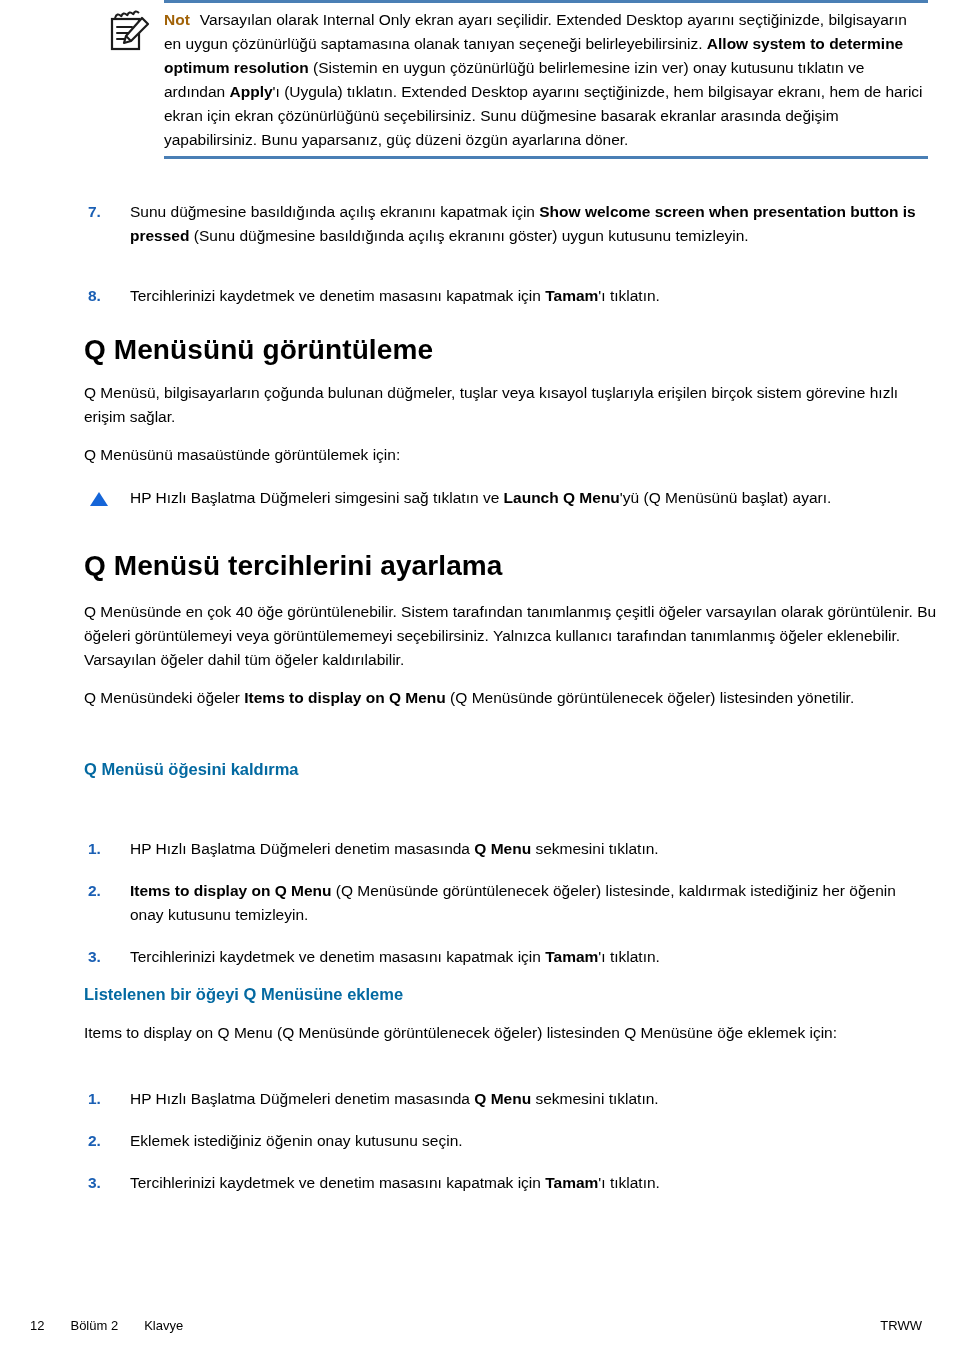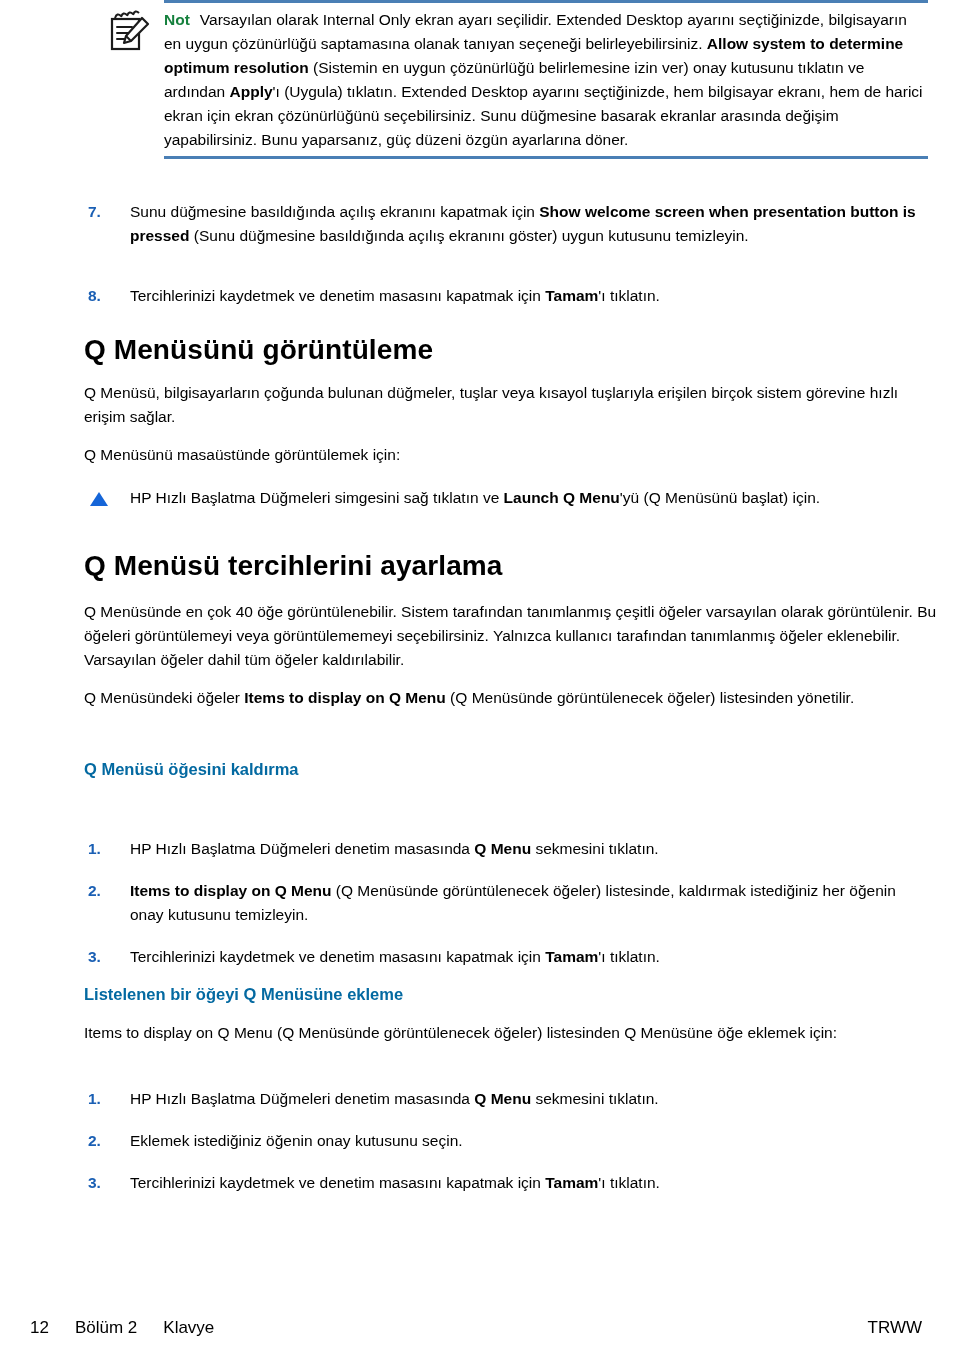--- a/index.html
+++ b/index.html
@@ -51,21 +51,21 @@
     box-sizing: border-box;
   }
   .note-icon svg { display:block; margin-left: 2px; }
   .note-text {
     flex: 1 1 auto;
     font-size: 15.5px;
     line-height: 24px;
     text-align: left;
   }
   .note-label {
-    color: #15803d;
+    color: #a16207;
     font-weight: bold;
     margin-right: 10px;
   }
 
   
   .para {
     position: absolute;
     font-size: 15.5px;
     line-height: 24px;
   }
@@ -126,21 +126,21 @@
 
   b, .b { font-weight: bold; }
 
   
   .footer {
     position: absolute;
     left: 0;
     top: 1318px;
     width: 952px;
     height: 30px;
-    font-size: 17px;
+    font-size: 13px;
   }
   .footer .left {
     position: absolute;
     left: 30px;
     top: 0;
     white-space: pre;
   }
   .footer .pagenum { margin-right: 26px; }
   .footer .chap { margin-right: 26px; }
   .footer .right {
@@ -201,21 +201,21 @@
   <h2 class="h2" style="left:84px; top:337px; width:844px; margin:0;">Q Menüsünü görüntüleme</h2>
 
   <div class="para" style="left:84px; top:443px; width:850px;">Q Menüsünü masaüstünde görüntülemek için:</div>
 
   <div class="para" style="left:84px; top:381px; width:850px;">Q Menüsü, bilgisayarların çoğunda bulunan düğmeler, tuşlar veya kısayol tuşlarıyla erişilen birçok sistem görevine hızlı erişim sağlar.</div>
 
   <div class="bulletitem" style="left:90px; top:486px; width:845px;">
     <div class="tri">
         <div class="tri-shape"></div>
       </div>
-    <div class="txt"><span>HP Hızlı Başlatma Düğmeleri simgesini sağ tıklatın ve </span><b>Launch Q Menu</b><span>'yü (Q Menüsünü başlat) için.</span></div>
+    <div class="txt"><span>HP Hızlı Başlatma Düğmeleri simgesini sağ tıklatın ve </span><b>Launch Q Menu</b><span>'yü (Q Menüsünü başlat) ayarı.</span></div>
   </div>
 
   <h2 class="h2" style="left:84px; top:553px; width:844px; margin:0;">Q Menüsü tercihlerini ayarlama</h2>
 
   <div class="para" style="left:84px; top:600px; width:858px;">Q Menüsünde en çok 40 öğe görüntülenebilir. Sistem tarafından tanımlanmış çeşitli öğeler varsayılan olarak görüntülenir. Bu öğeleri görüntülemeyi veya görüntülememeyi seçebilirsiniz. Yalnızca kullanıcı tarafından tanımlanmış öğeler eklenebilir. Varsayılan öğeler dahil tüm öğeler kaldırılabilir.</div>
 
   <div class="para" style="left:84px; top:686px; width:858px;"><span>Q Menüsündeki öğeler </span><b>Items to display on Q Menu</b><span> (Q Menüsünde görüntülenecek öğeler) listesinden yönetilir.</span></div>
 
   <h3 class="h3" style="left:84px; top:758px; width:844px; margin:0;">Q Menüsü öğesini kaldırma</h3>
 

